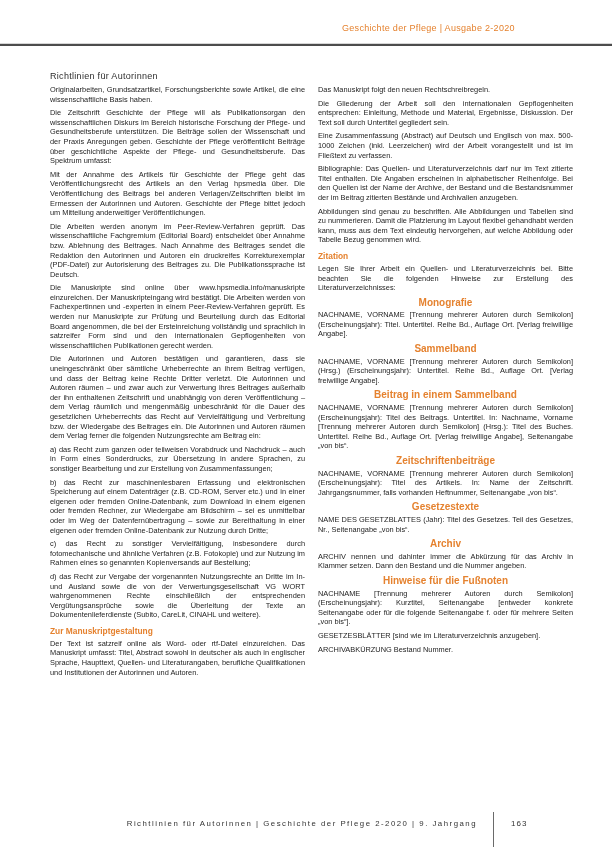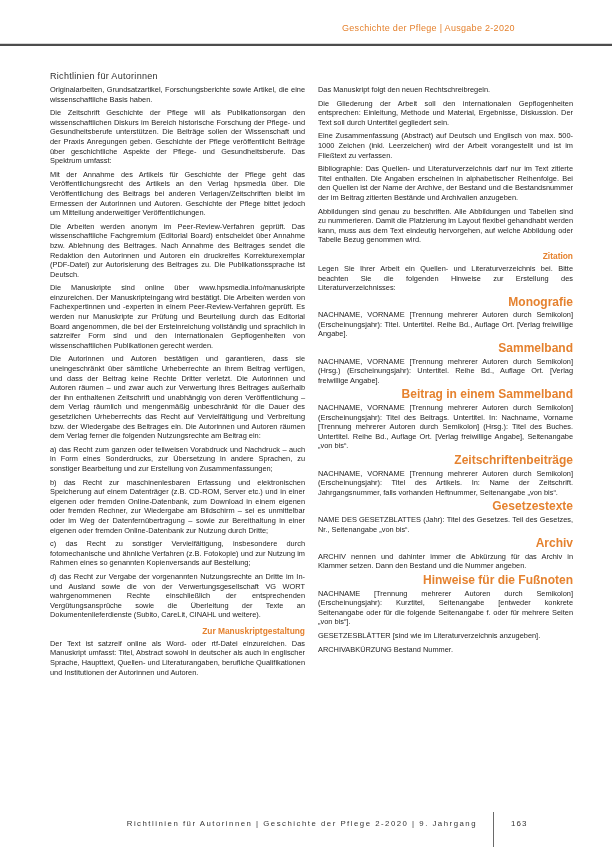--- a/index.html
+++ b/index.html
@@ -8,22 +8,22 @@
     background:#ffffff;color:#1d1d1d;
     font-family:"Liberation Sans", sans-serif;
     -webkit-hyphens:auto;hyphens:auto;
   }
   .header-left{position:absolute;top:23px;left:50px;font-size:9px;color:#2e2e2e;letter-spacing:.3px;margin-top:48px;}
   .header-right{position:absolute;top:23px;left:318px;font-size:9px;color:#e5822f;letter-spacing:.3px;margin-left:24px;}
   .header-rule{position:absolute;top:43px;left:0;width:612px;height:2px;background:#4c4c4c;border-top:1px solid #d6d6d6;}
   .content{position:absolute;top:85px;left:50px;width:524px;display:flex;gap:13px;}
   .col{width:255px;font-size:7.4px;line-height:9.6px;text-align:justify;}
   .col p{margin:0 0 4px 0;}
-  .h2{font-size:8.4px;line-height:10px;font-weight:700;color:#e5822f;margin:6px 0 3px 0;text-align:right;}
-  .h3{font-size:12px;line-height:9.6px;font-weight:700;color:#e5822f;margin:5px 0 3px 0;text-align:right;}
+  .h2{font-size:8.4px;line-height:10px;font-weight:700;color:#e5822f;margin:6px 0 3px 0;text-align:left;}
+  .h3{font-size:10px;line-height:9.6px;font-weight:700;color:#e5822f;margin:5px 0 3px 0;text-align:center;}
   .footer-text{position:absolute;top:819px;right:135px;font-size:7.8px;letter-spacing:1.5px;color:#333;white-space:nowrap;margin-left:12px;}
   .footer-divider{position:absolute;top:812px;left:493px;width:1px;height:35px;background:#6a6a6a;}
   .footer-page{position:absolute;top:819px;left:511px;font-size:8px;letter-spacing:1px;color:#333;}
 </style>
 </head>
 <body>
 
 <div class="header-left">Richtlinien für Autorinnen</div>
 <div class="header-right">Geschichte der Pflege | Ausgabe 2-2020</div>
 <div class="header-rule"></div>

